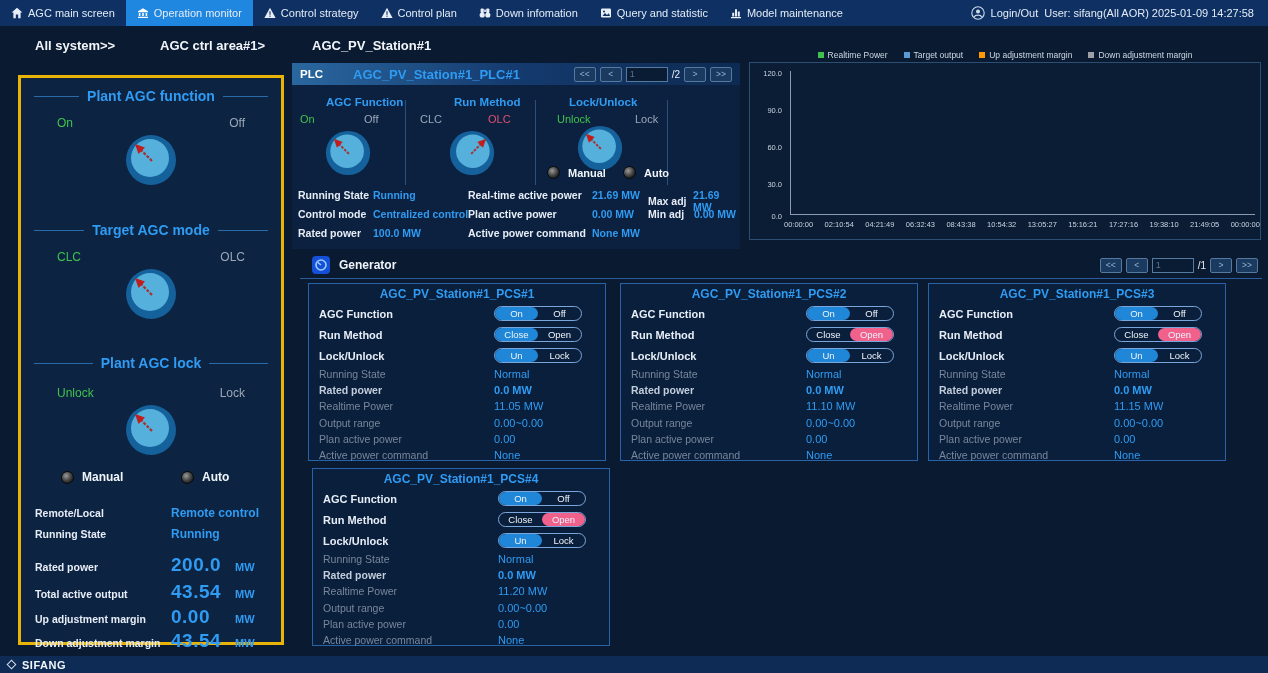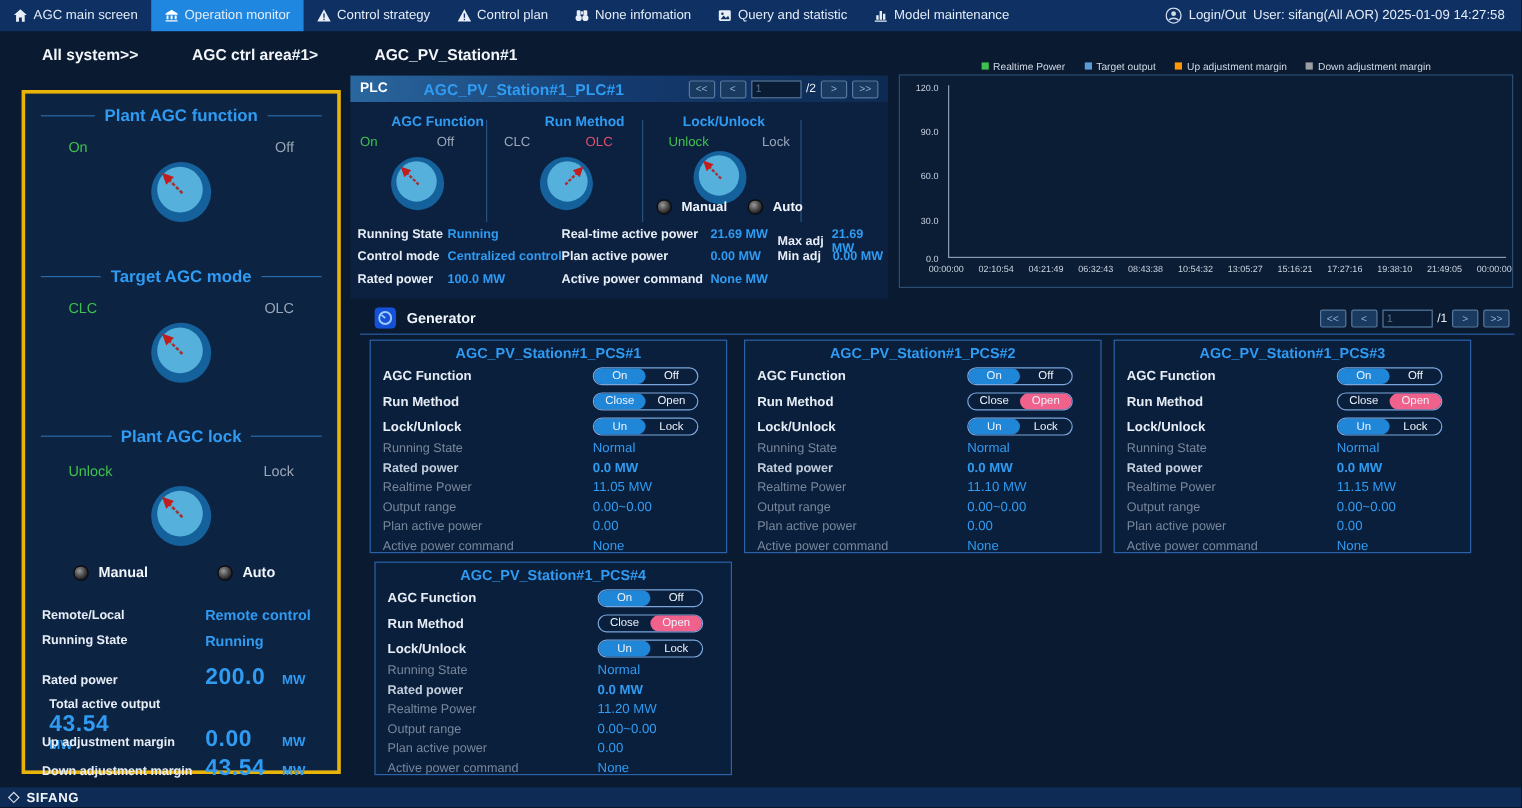--- a/index.html
+++ b/index.html
@@ -68,21 +68,21 @@
   
   .chart { position:absolute; left:748px; top:50px; width:514px; height:192px; }
   .legend { position:absolute; top:0; left:0; width:100%; display:flex; justify-content:center; gap:16px;
             font-size:8.5px; color:#cfd9e4; align-items:center; }
   .lg-item { display:flex; align-items:center; gap:4px; }
   .lg-sq { width:6px; height:6px; display:inline-block; }
   .plot { position:absolute; left:1px; right:1px; top:12px; bottom:2px; border:1px solid #2a4e74; background:#0b1c35; }
   .yaxis { position:absolute; left:40px; top:8px; bottom:24px; width:1px; background:#8a9ab0; }
   .xaxis { position:absolute; left:40px; right:5px; bottom:24px; height:1px; background:#8a9ab0; }
   .ytick { position:absolute; right:478px; width:34px; text-align:right; font-size:7.5px; color:#c9d4e0; transform:translateY(-50%); }
-  .xticks { position:absolute; left:24px; right:0px; bottom:10px; display:flex; justify-content:space-between;
+  .xticks { position:absolute; left:34px; right:0px; bottom:10px; display:flex; justify-content:space-between;
             font-size:7.5px; color:#c9d4e0; }
 
   
   .gen-bar { position:absolute; left:300px; top:252px; width:962px; height:27px; display:flex; align-items:center;
              border-bottom:1px solid #2a5c9e; padding:0 4px 0 12px; }
   .gen-title { color:#f0f5fb; font-weight:bold; font-size:12px; margin-left:9px; }
 
   
   .card { position:absolute; width:298px; height:178px; background:#0a1f3c; border:1px solid #2a62a8; }
   .card-title { height:19px; padding-top:3px; text-align:center; color:#2f9bf2; font-weight:bold; font-size:12px; }
@@ -150,21 +150,21 @@
     <div class="nav-item">
       <span class="nav-icon">
           <svg width="12" height="12" viewBox="0 0 12 12" fill="#e8eef6">
             <rect x="1.6" y="1.5" width="3.2" height="4.5" rx="1"></rect>
             <rect x="7.2" y="1.5" width="3.2" height="4.5" rx="1"></rect>
             <rect x="5.2" y="2.5" width="1.6" height="2.5"></rect>
             <circle cx="3.2" cy="8" r="2.6"></circle>
             <circle cx="8.8" cy="8" r="2.6"></circle>
           </svg>
         </span>
-      <span>None infomation</span>
+      <span>Down infomation</span>
     </div>
     <div class="nav-item">
       <span class="nav-icon">
           <svg width="12" height="12" viewBox="0 0 12 12">
             <rect x="1" y="1.5" width="10" height="9" rx="1.2" fill="#e8eef6"></rect>
             <circle cx="4" cy="4.5" r="1" fill="#0e3063"></circle>
             <path d="M2.5 9 L5 6 L7 8 L8.8 6.2 L10 9 Z" fill="#0e3063"></path>
           </svg>
         </span>
       <span>Query and statistic</span>
@@ -274,21 +274,21 @@
     <div class="kv" style="top:449px;">
       <span class="k">Running State</span>
       <span class="v">Running</span>
     </div>
 
     <div class="metric" style="top:476px;">
       <span class="k">Rated power</span>
       <span class="num">200.0</span>
       <span class="unit">MW</span>
     </div>
-    <div class="metric" style="top:503px;flex-direction:column;">
+    <div class="metric" style="top:503px;">
       <span class="k">Total active output</span>
       <span class="num">43.54</span>
       <span class="unit">MW</span>
     </div>
     <div class="metric" style="top:528px;">
       <span class="k">Up adjustment margin</span>
       <span class="num">0.00</span>
       <span class="unit">MW</span>
     </div>
     <div class="metric" style="top:552px;">

